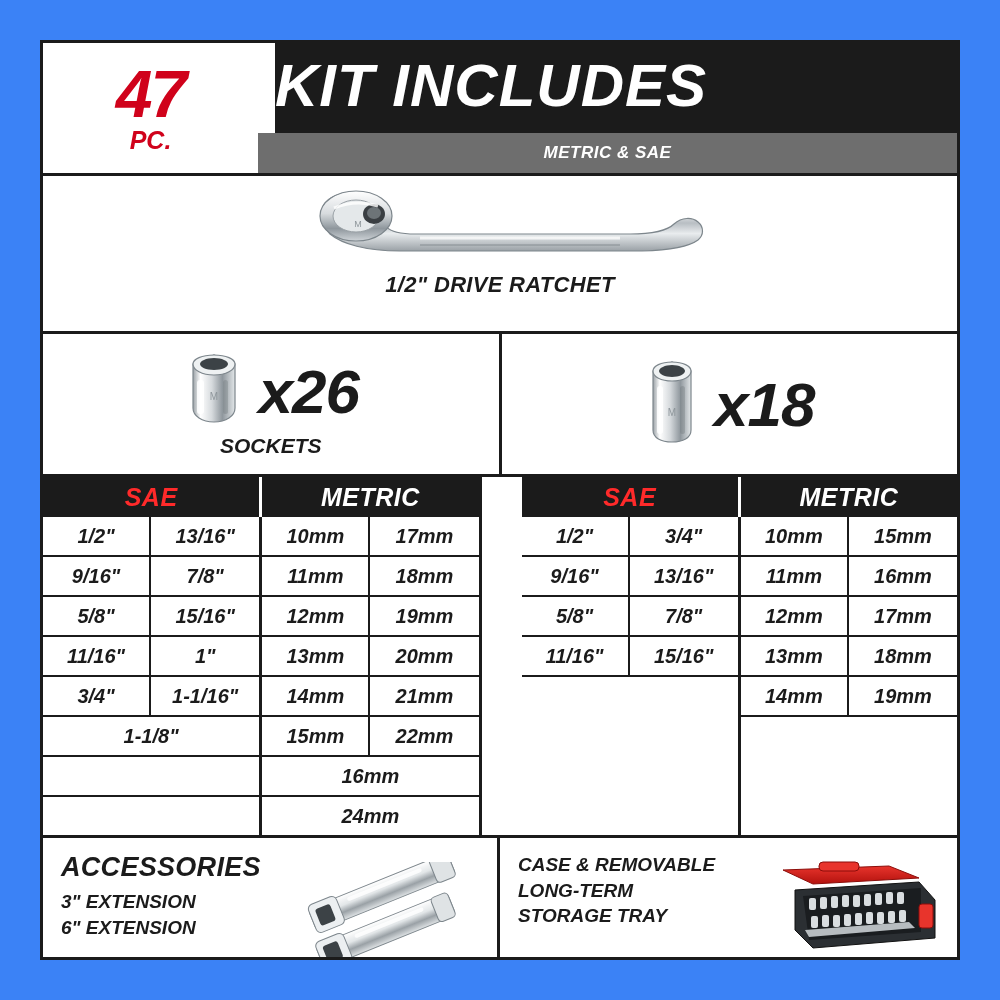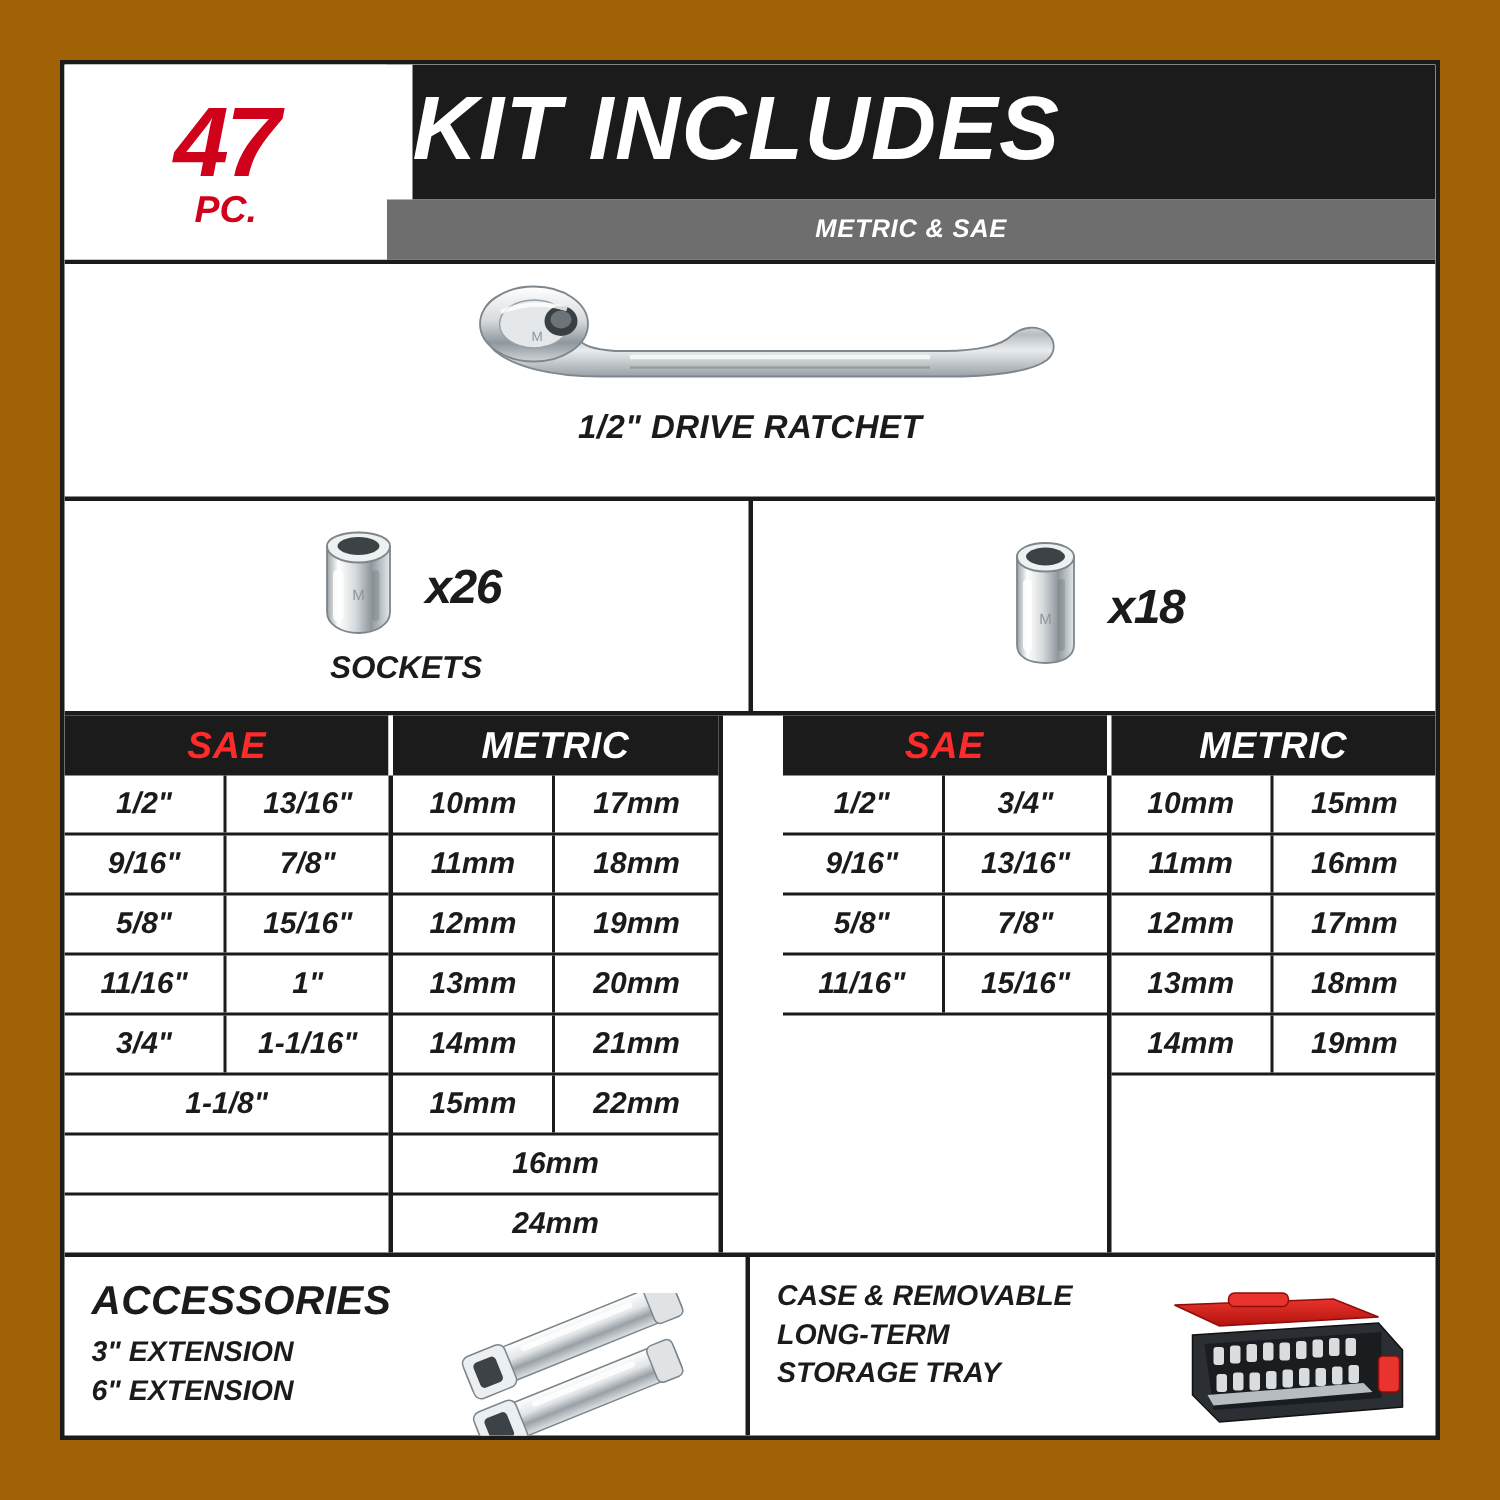--- a/index.html
+++ b/index.html
@@ -12,21 +12,21 @@
     height: 1000px;
     font-family: "Liberation Sans", sans-serif;
     -webkit-font-smoothing: antialiased;
   }
   .page {
     position: relative;
     width: 1000px;
     height: 1000px;
     box-sizing: border-box;
     padding: 40px;
-    background: #a16207;
+    background: #3b82f6;
   }
   .card {
     position: relative;
     width: 920px;
     height: 920px;
     box-sizing: border-box;
     border: 3px solid #1b1b1b;
     background: #fff;
     display: flex;
     flex-direction: column;
@@ -152,21 +152,21 @@
     border-right: 3px solid #1b1b1b;
   }
   .count-art-line {
     display: flex;
     align-items: center;
     justify-content: center;
     gap: 14px;
     height: 82px;
   }
   .count-x {
-    font-size: 32px;
+    font-size: 62px;
     font-weight: bold;
     font-style: italic;
     color: #1b1b1b;
     letter-spacing: -1px;
   }
   .count-label {
     font-size: 21px;
     font-weight: bold;
     font-style: italic;
     color: #1b1b1b;

